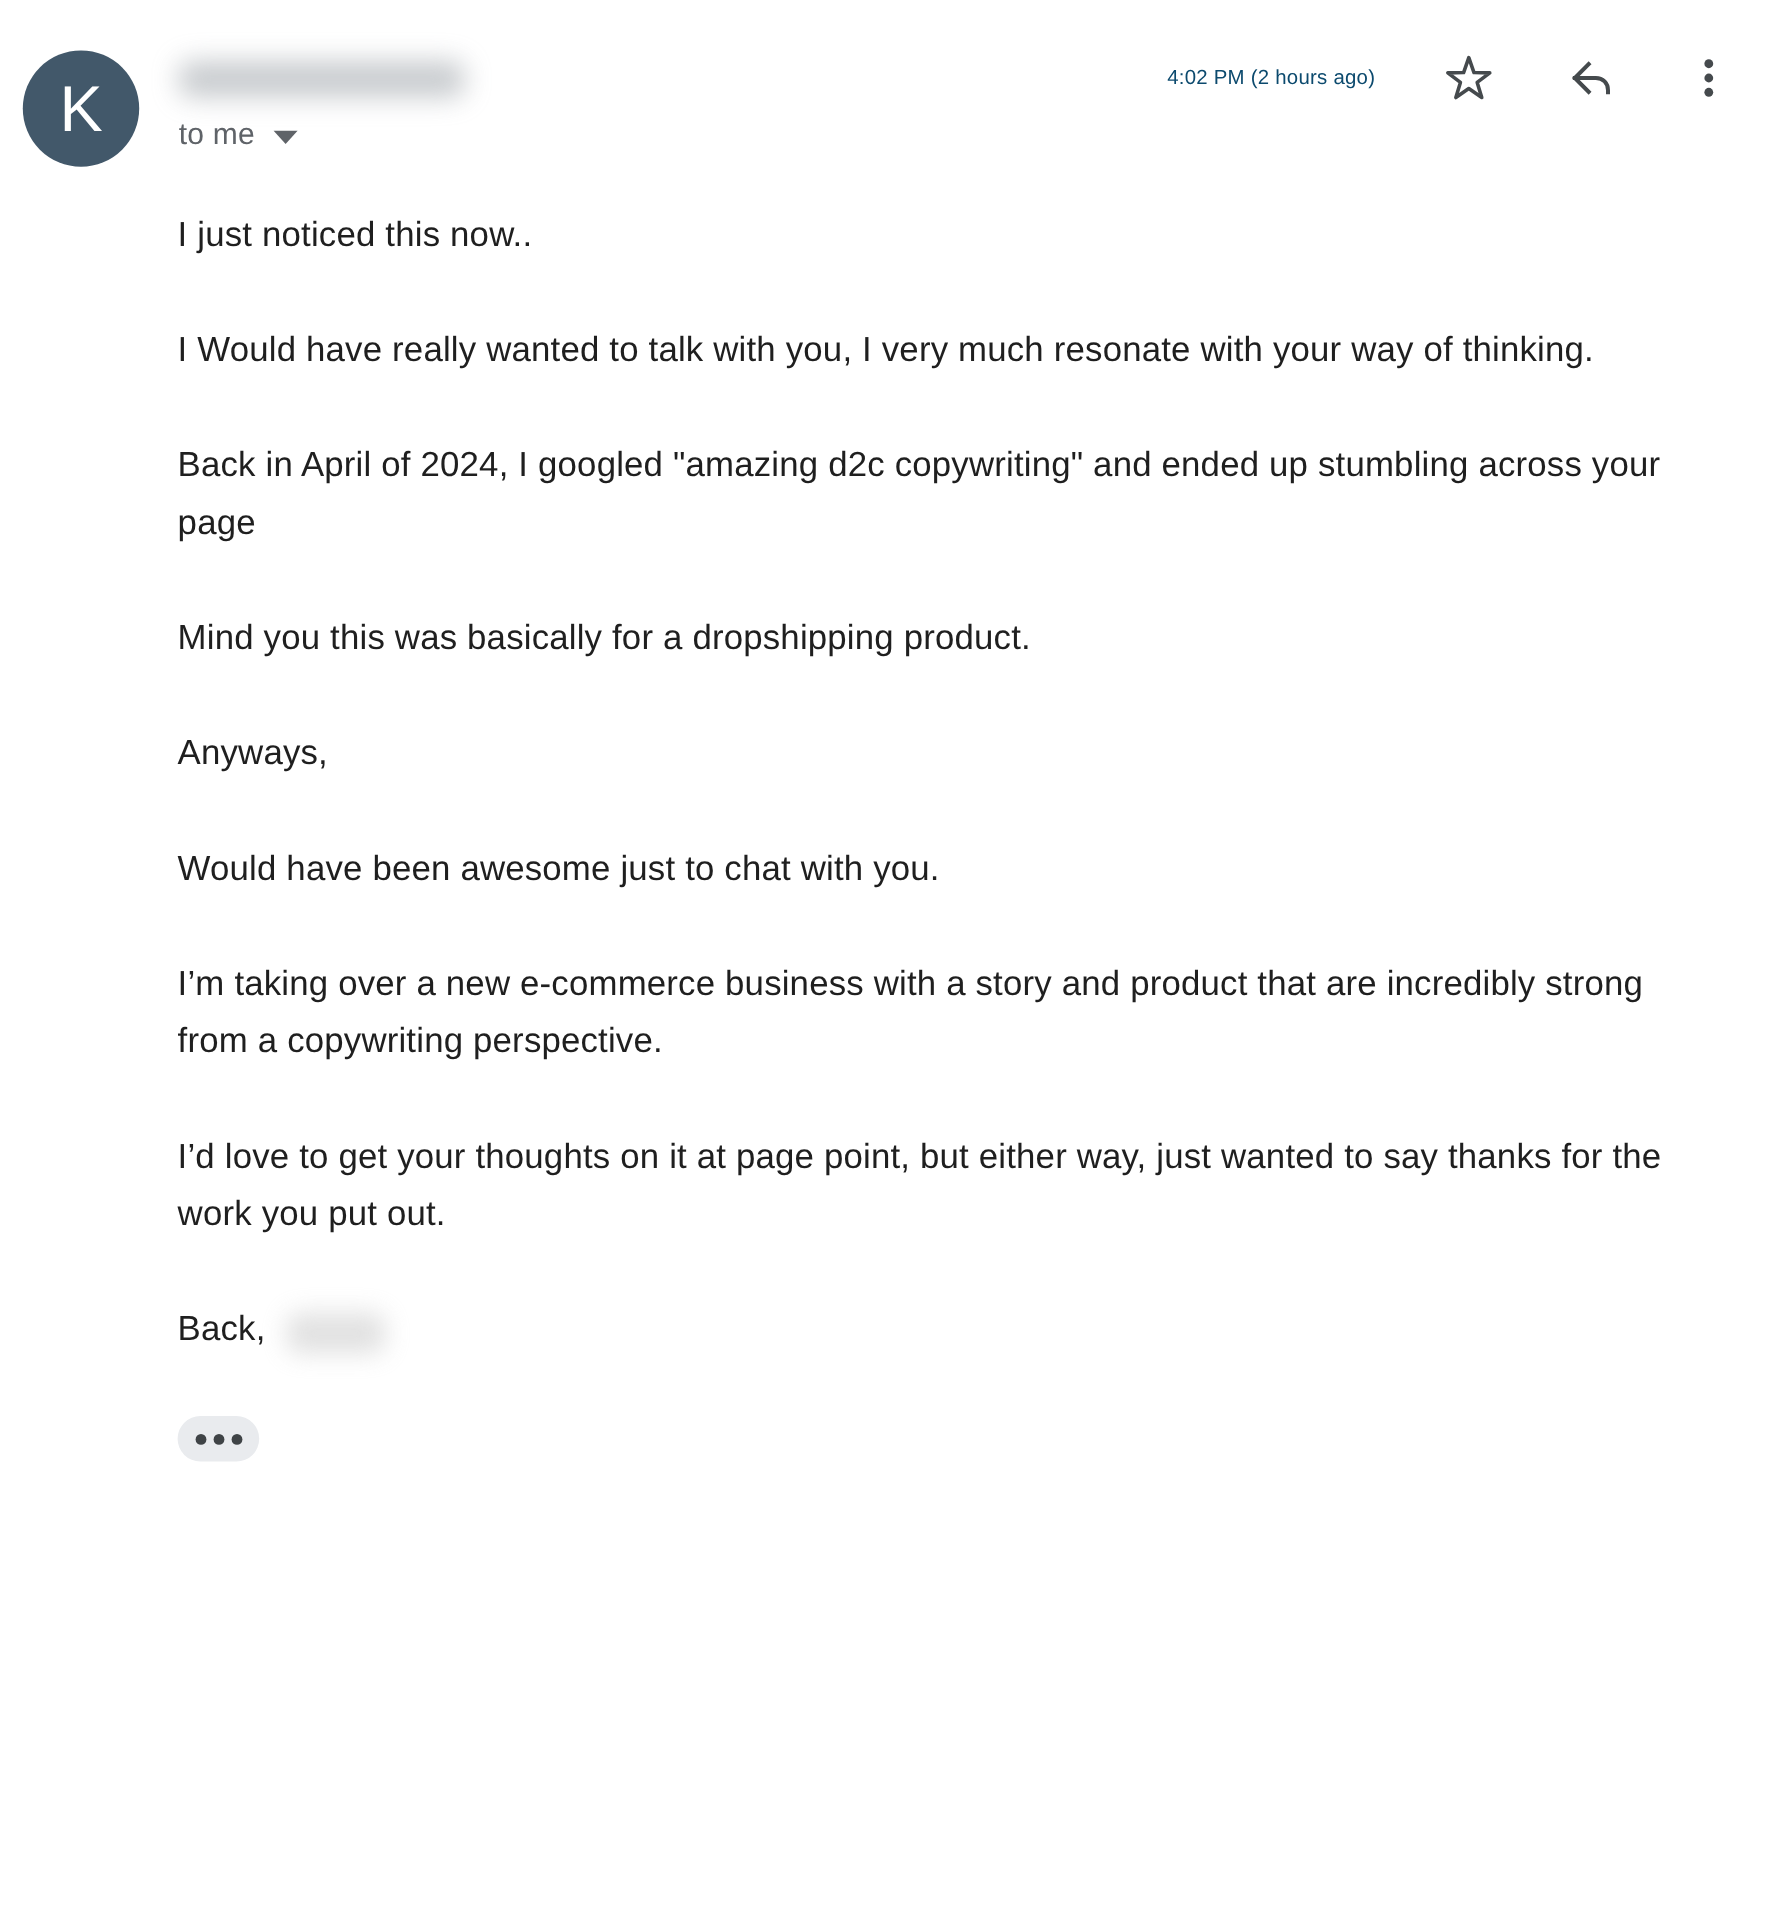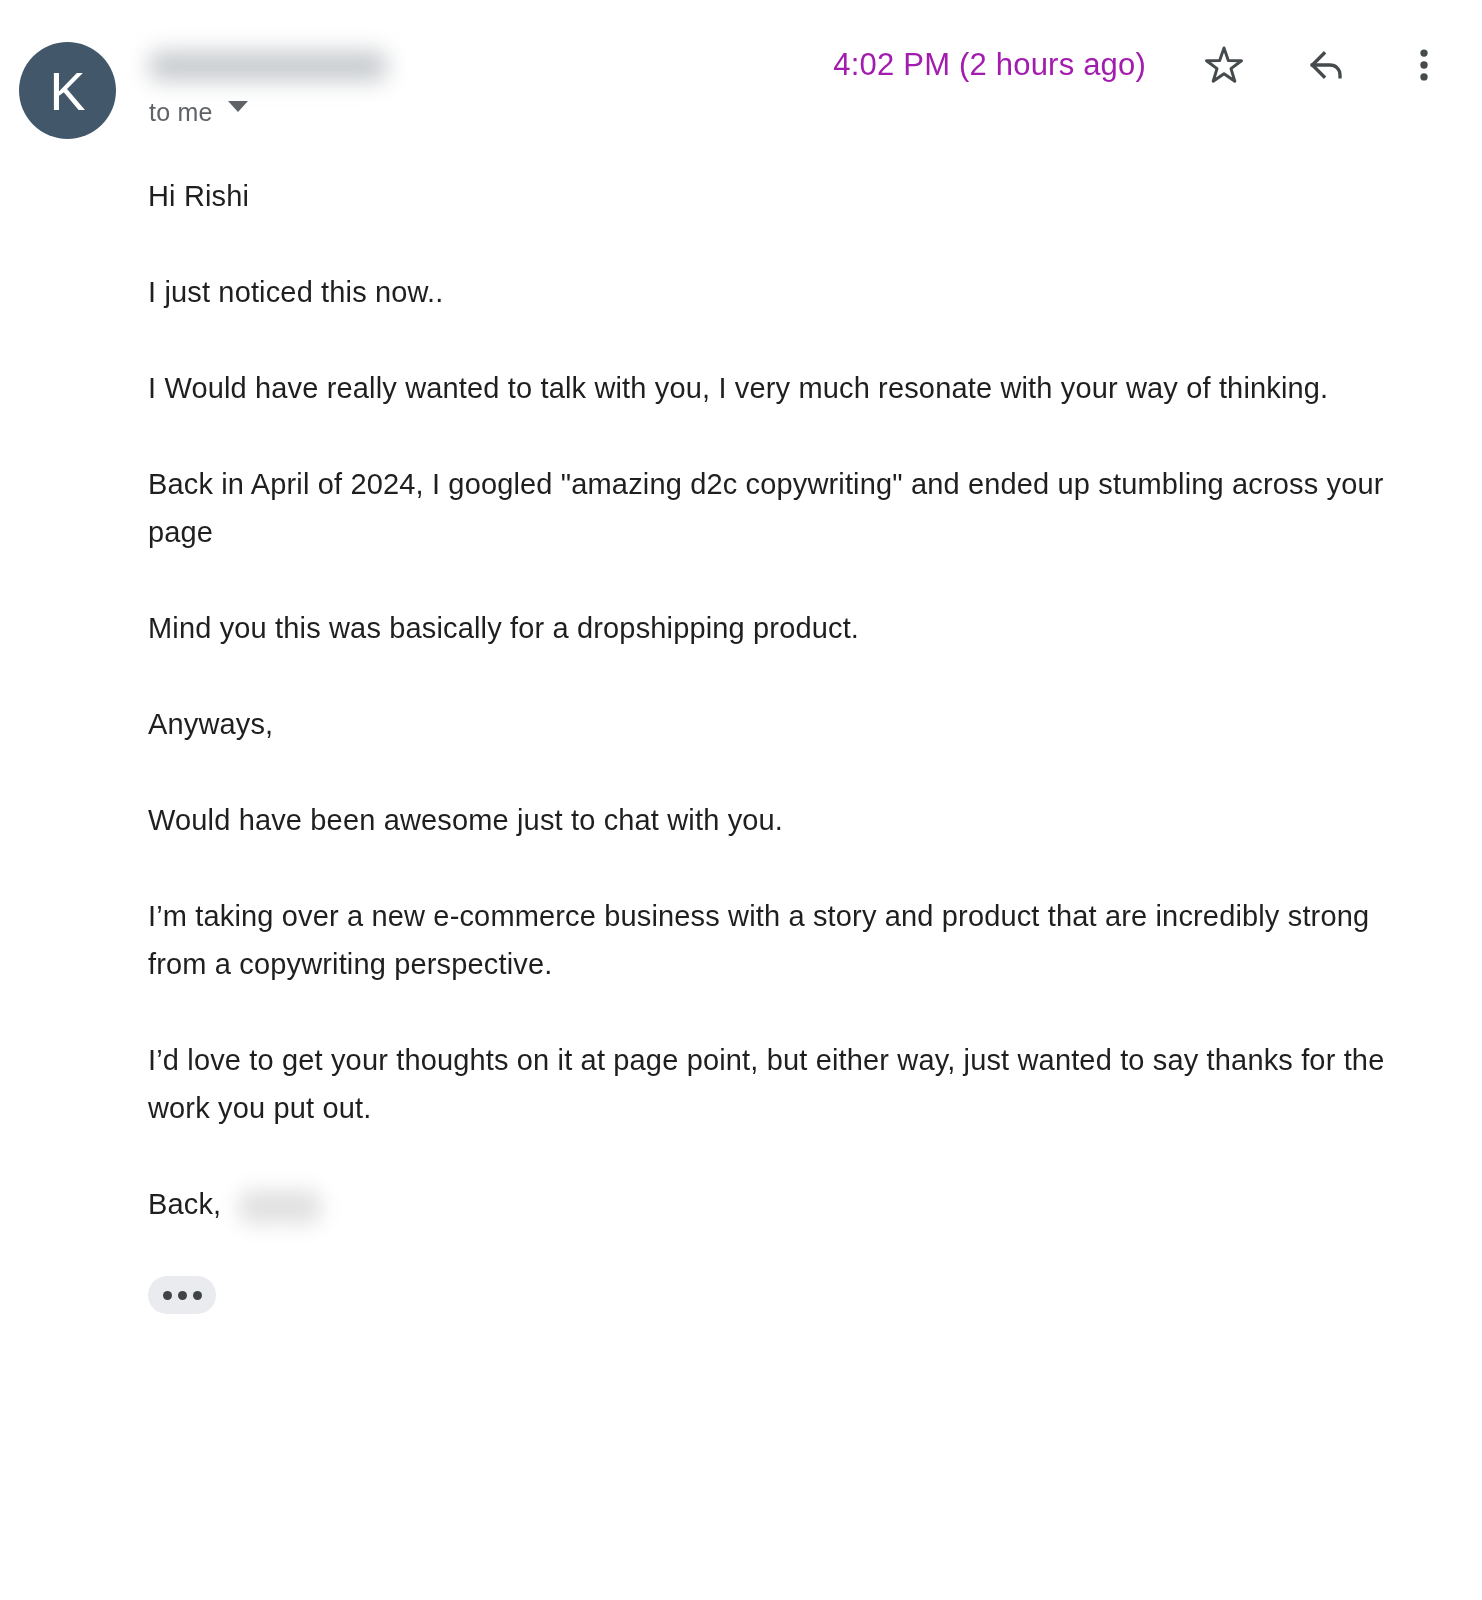--- a/index.html
+++ b/index.html
@@ -41,41 +41,41 @@
     filter: blur(11px);
     opacity: 0.55;
     margin-top: 2px;
   }
   .meta {
     margin-left: auto;
     display: flex;
     align-items: center;
   }
   .timestamp {
-    font-size: 31px;
-    color: #a21caf;
+    font-size: 17px;
+    color: #0c4a6e;
     letter-spacing: 0.2px;
     white-space: nowrap;
   }
   .icon-btn {
     width: 48px; height: 48px;
     border: none; background: transparent;
     display: flex; align-items: center; justify-content: center;
     cursor: pointer;
     padding: 0;
     border-radius: 50%;
   }
   .icon-btn.star   { margin-left: 54px; }
   .icon-btn.reply  { margin-left: 54px; }
   .icon-btn.more   { margin-left: 50px; }
   .icon-btn svg { display: block; }
 
   .recipient-row {
     display: inline-flex;
-    align-items: flex-start;
+    align-items: flex-end;
     margin-top: 10px;
     cursor: pointer;
     gap: 12px;
   }
   .recipient-label {
     font-size: 25px;
     color: #5f6368;
     letter-spacing: 0.2px;
   }
 
@@ -168,21 +168,20 @@
       <span>
         <svg width="26" height="16" viewBox="0 0 26 16" fill="#5f6368">
           <polygon points="3,3 23,3 13,14"></polygon>
         </svg>
       </span>
     </div>
   </div>
 </div>
 
 <div class="email-body">
-  <p>Hi Rishi</p>
   <p>I just noticed this now..</p>
   <p>I Would have really wanted to talk with you, I very much resonate with your way of thinking.</p>
   <p>Back in April of 2024, I googled "amazing d2c copywriting" and ended up stumbling across your page</p>
   <p>Mind you this was basically for a dropshipping product.</p>
   <p>Anyways,</p>
   <p>Would have been awesome just to chat with you.</p>
   <p>I’m taking over a new e-commerce business with a story and product that are incredibly strong from a copywriting perspective.</p>
   <p>I’d love to get your thoughts on it at page point, but either way, just wanted to say thanks for the work you put out.</p>
 
   <p class="signature">

